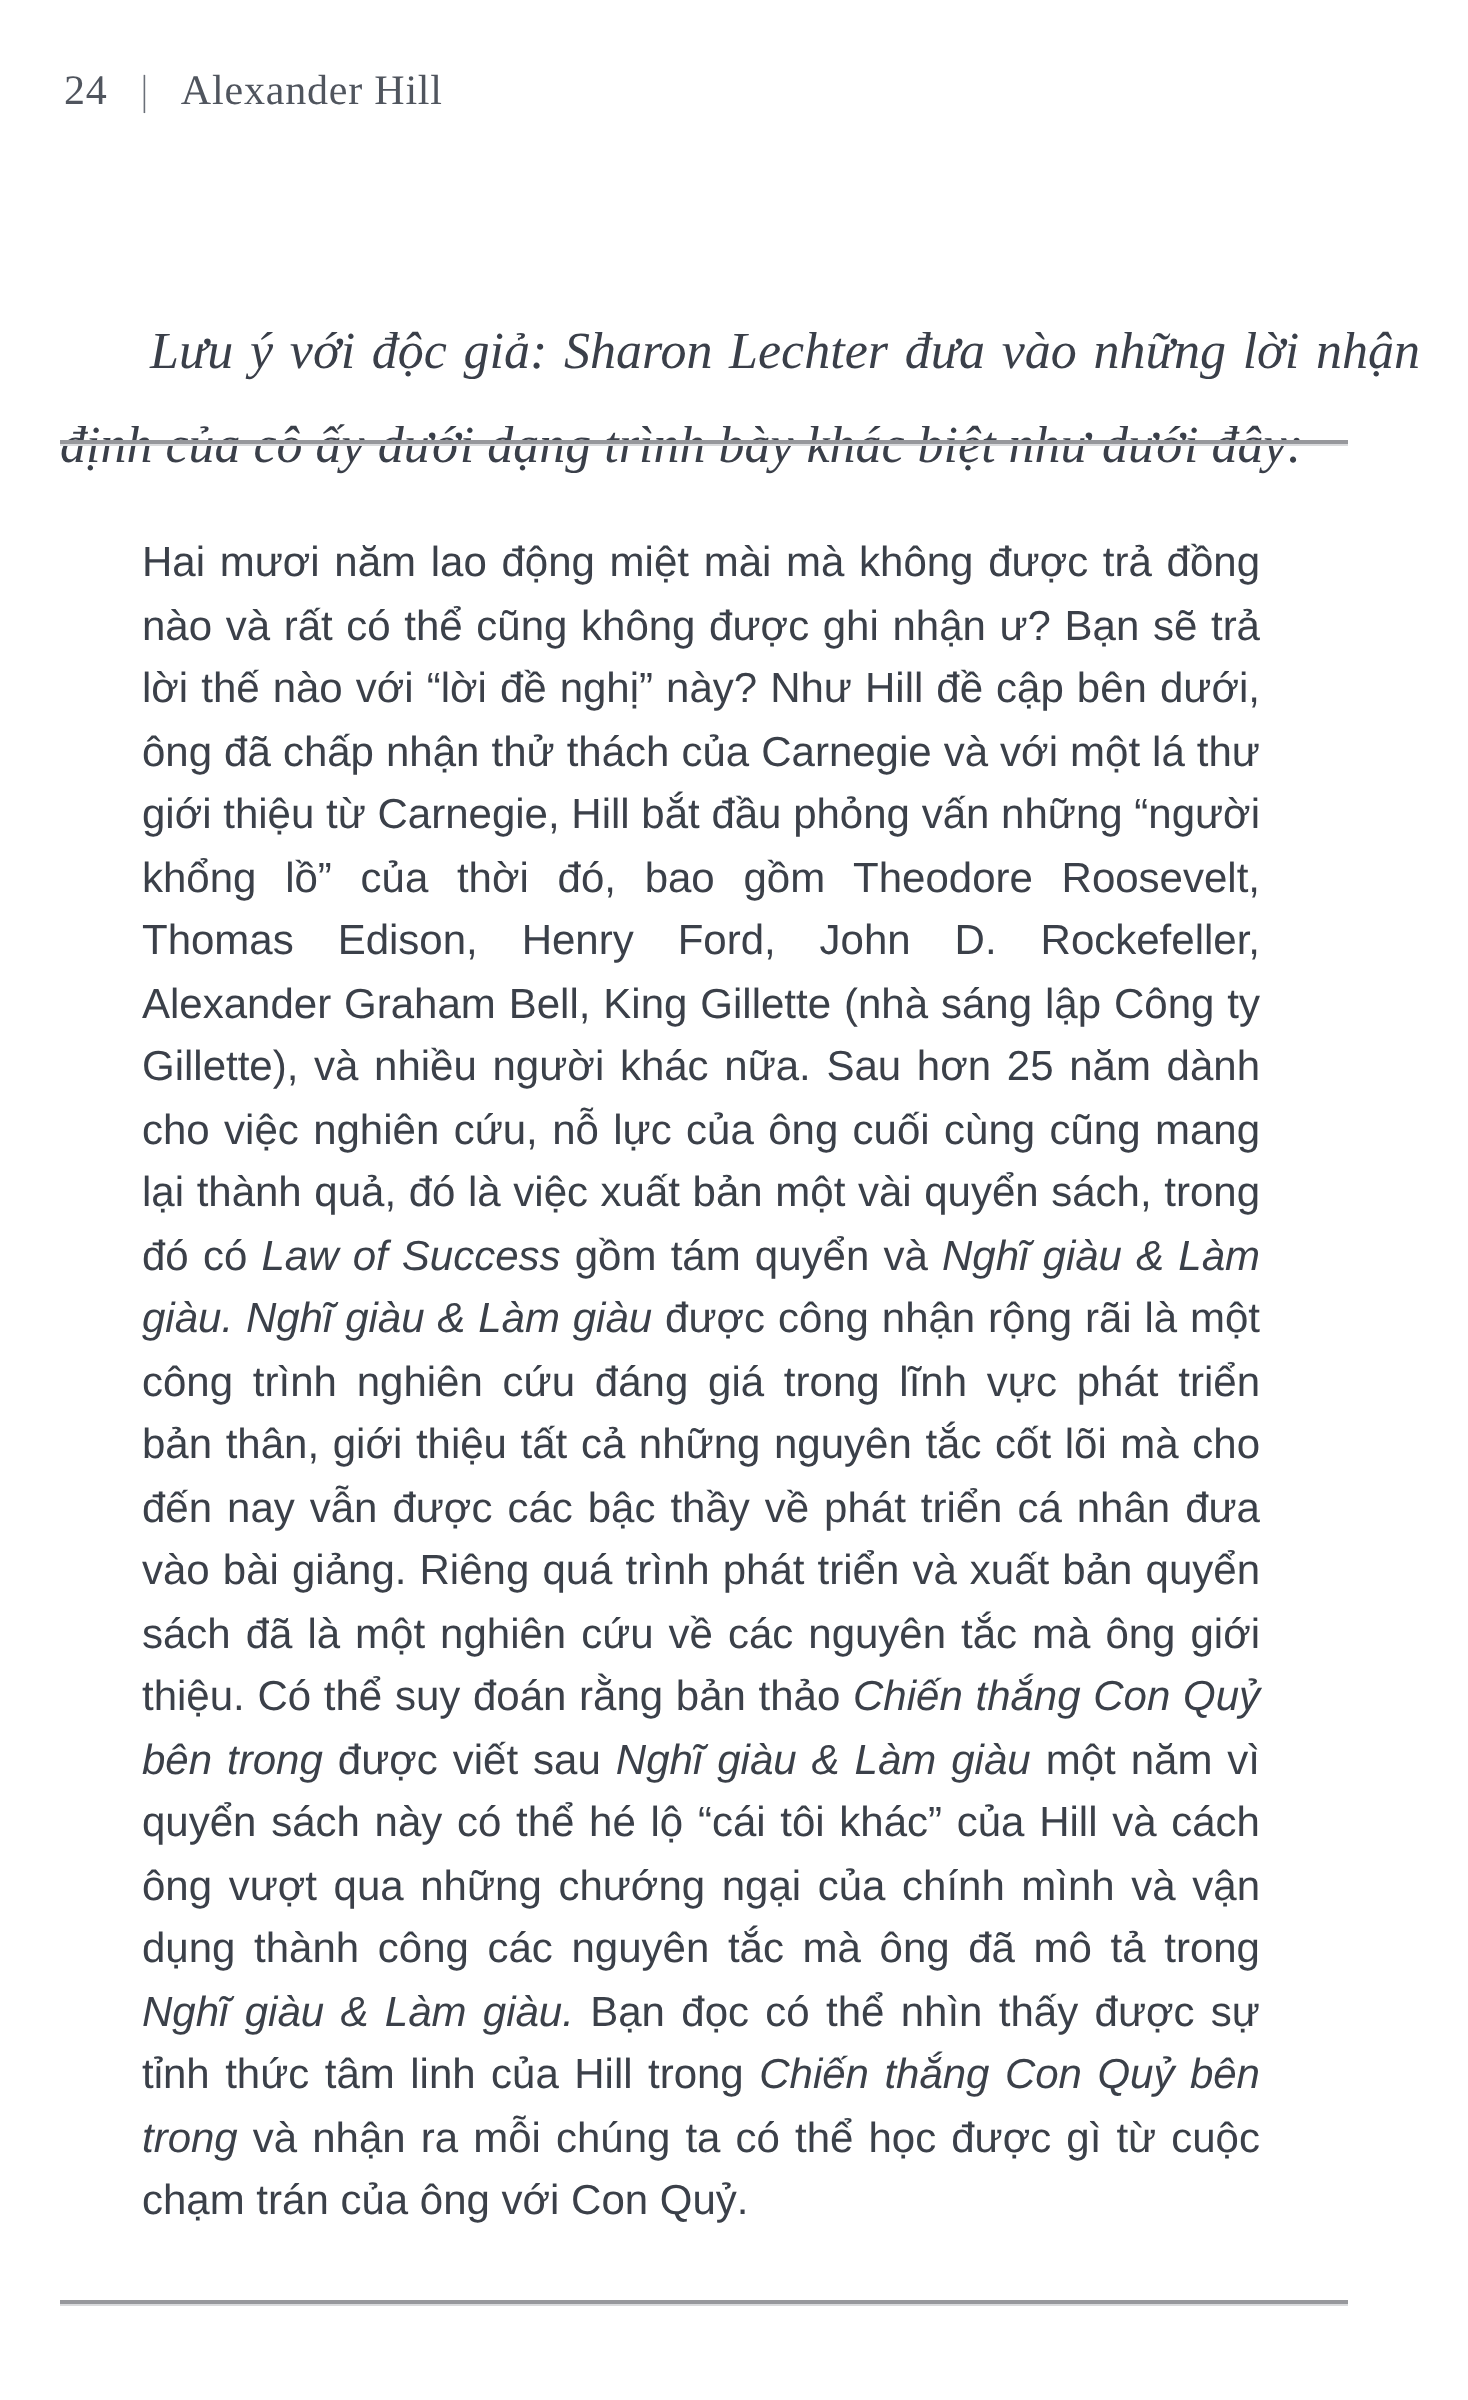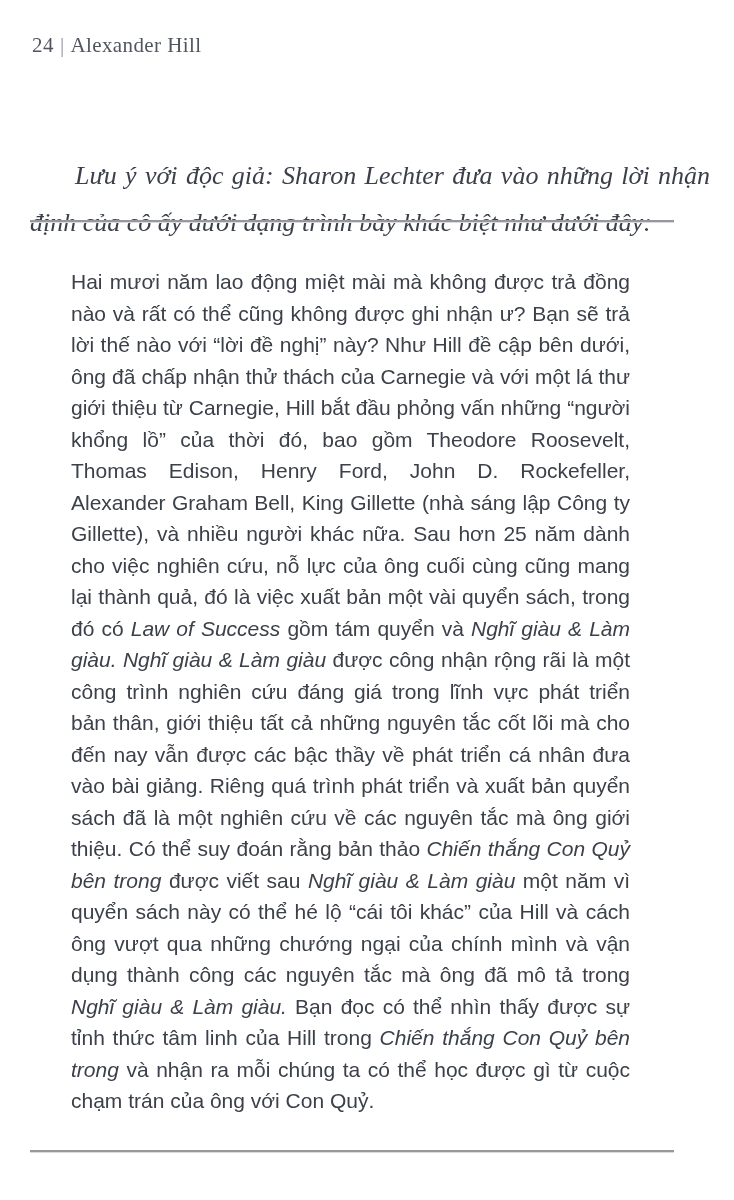--- a/index.html
+++ b/index.html
@@ -14,21 +14,21 @@
     background: #ffffff;
     overflow: hidden;
     font-family: "Liberation Sans", sans-serif;
   }
   .running-header {
     position: absolute;
     left: 32px;
     top: 33px;
     display: flex;
     align-items: baseline;
-    gap: 6px;
+    gap: 16px;
     font-family: "Liberation Serif", serif;
     font-size: 21px;
     color: #50555e;
     letter-spacing: 0.4px;
   }
   .running-header .sep {
     color: #6a6f78;
     font-weight: 400;
     transform: scaleX(0.75);
   }

